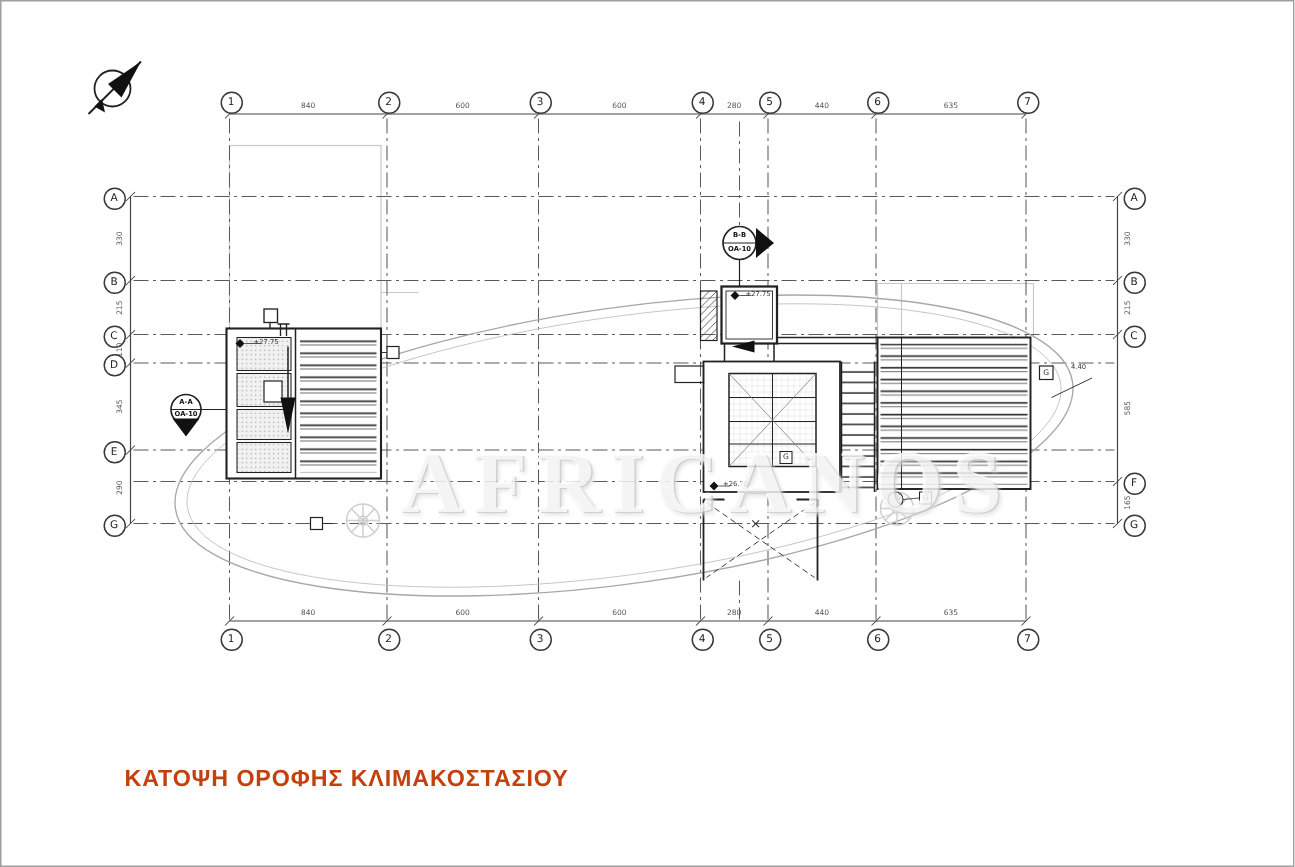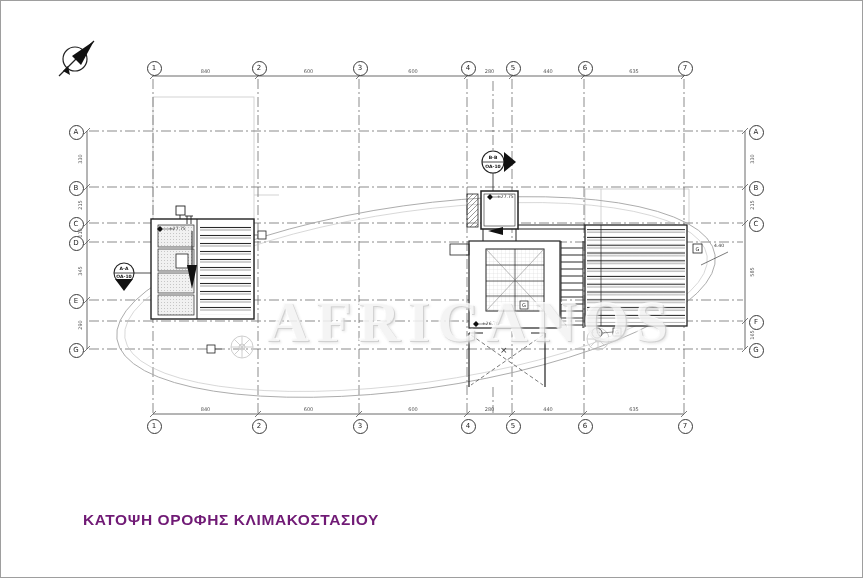--- a/index.html
+++ b/index.html
@@ -9,21 +9,21 @@
   .bub{position:absolute;z-index:3;width:13px;height:13px;border:1px solid #3a3a3a;border-radius:50%;
        background:#fff;font:7px/12px "DejaVu Sans",sans-serif;text-align:center;color:#222;}
   .dim{position:absolute;z-index:3;width:36px;text-align:center;font:5px "DejaVu Sans",sans-serif;color:#555;}
   .dimv{position:absolute;z-index:3;width:30px;text-align:center;font:5px "DejaVu Sans",sans-serif;color:#555;
         transform:rotate(-90deg);}
   .sec{position:absolute;z-index:3;width:24px;text-align:center;font:600 4.5px "DejaVu Sans",sans-serif;color:#111;}
   .lvl{position:absolute;z-index:3;font:4.5px "DejaVu Sans",sans-serif;color:#333;white-space:nowrap;}
   .gbox{position:absolute;z-index:3;text-align:center;font:5px/8px "DejaVu Sans",sans-serif;color:#222;}
   .void-x{position:absolute;z-index:3;font:9px "DejaVu Sans",sans-serif;color:#333;}
   .title{position:absolute;z-index:3;left:82px;top:510px;font:bold 15.5px "Liberation Sans",sans-serif;
-         letter-spacing:.6px;color:#701a75;}
+         letter-spacing:.6px;color:#c2410c;}
   .wm1{position:absolute;z-index:4;left:266px;top:256px;font:bold 58px "Liberation Serif",serif;
        letter-spacing:7px;color:rgba(250,250,250,.85);opacity:.85;
        text-shadow:1px 1px 0 #c9c9c9,-1px -1px 0 #ffffff,2px 2px 3px #dcdcdc;pointer-events:none;margin-top:31px;}
   .wm2{position:absolute;z-index:4;left:246px;top:319px;font:bold 38px "Liberation Serif",serif;
        letter-spacing:11px;color:rgba(250,250,250,.85);opacity:.85;
        text-shadow:1px 1px 0 #c9c9c9,-1px -1px 0 #ffffff,2px 2px 3px #dcdcdc;pointer-events:none;}
 </style>
 </head>
 <body>
 

